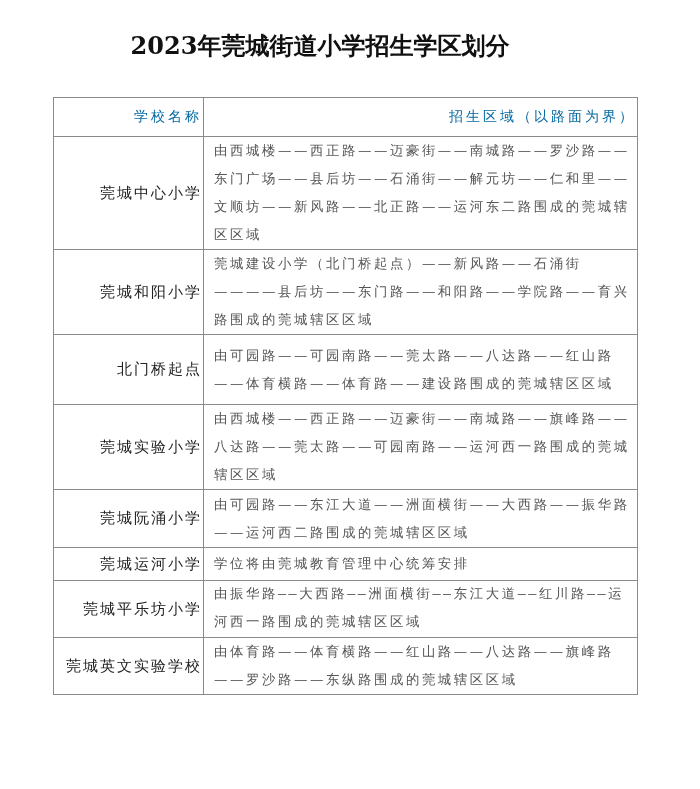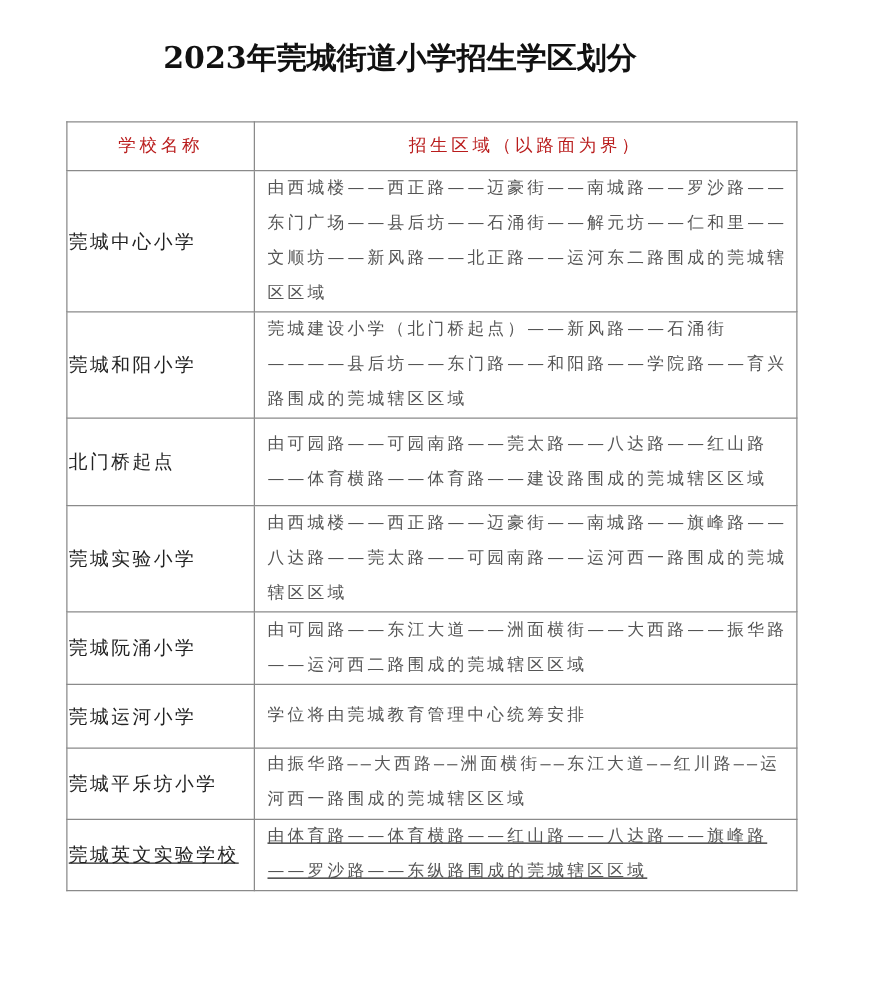--- a/index.html
+++ b/index.html
@@ -3,22 +3,22 @@
 <meta charset="utf-8">
 <style>
   html, body { margin: 0; padding: 0; background: #ffffff; }
   body { width: 700px; height: 789px; position: relative; overflow: hidden;
          font-family: "DejaVu Serif", "Liberation Serif", serif; color: #222; }
   .title { position: absolute; top: 30px; left: 0; width: 640px; text-align: center;
            font-size: 24px; font-weight: bold; color: #111; letter-spacing: 0px; }
   table.zone { position: absolute; top: 97px; left: 53px; width: 584px;
                border-collapse: collapse; table-layout: fixed; }
   table.zone td, table.zone th { border: 1px solid #8a8a8a; }
-  th { font-weight: normal; font-size: 14px; color: #b91c1c; height: 36px; letter-spacing: 3px; }
-  td.school { text-align: left; vertical-align: middle; font-size: 15px; color: #222;
+  th { font-weight: normal; font-size: 14px; color: #0369a1; height: 36px; letter-spacing: 3px; text-align: right; }
+  td.school { text-align: right; vertical-align: middle; font-size: 15px; color: #222;
               letter-spacing: 2px; }
   td.area { font-size: 13.4px; color: #555; line-height: 28px; padding: 0 2px 0 10px;
             vertical-align: middle; letter-spacing: 2.6px; word-break: break-all; }
   col.c1 { width: 150px; }
   col.c2 { width: 434px; }
 </style>
 </head>
 <body>
 
 <div class="title">2023年莞城街道小学招生学区划分</div>
@@ -48,26 +48,26 @@
         <td class="area">由可园路——可园南路——莞太路——八达路——红山路——体育横路——体育路——建设路围成的莞城辖区区域</td>
       </tr>
       <tr style="height: 85px;">
         <td class="school">莞城实验小学</td>
         <td class="area">由西城楼——西正路——迈豪街——南城路——旗峰路——八达路——莞太路——可园南路——运河西一路围成的莞城辖区区域</td>
       </tr>
       <tr style="height: 58px;">
         <td class="school">莞城阮涌小学</td>
         <td class="area">由可园路——东江大道——洲面横街——大西路——振华路——运河西二路围成的莞城辖区区域</td>
       </tr>
-      <tr style="height: 51px;">
+      <tr style="height: 33px;">
         <td class="school">莞城运河小学</td>
         <td class="area">学位将由莞城教育管理中心统筹安排</td>
       </tr>
       <tr style="height: 56px; font-family: Liberation Mono, monospace;">
         <td class="school">莞城平乐坊小学</td>
         <td class="area">由振华路——大西路——洲面横街——东江大道——红川路——运河西一路围成的莞城辖区区域</td>
       </tr>
-      <tr style="height: 57px; text-decoration: underline;">
+      <tr style="height: 57px;">
         <td class="school">莞城英文实验学校</td>
         <td class="area">由体育路——体育横路——红山路——八达路——旗峰路——罗沙路——东纵路围成的莞城辖区区域</td>
       </tr>
     </tbody>
 </table>
 
 </body></html>

